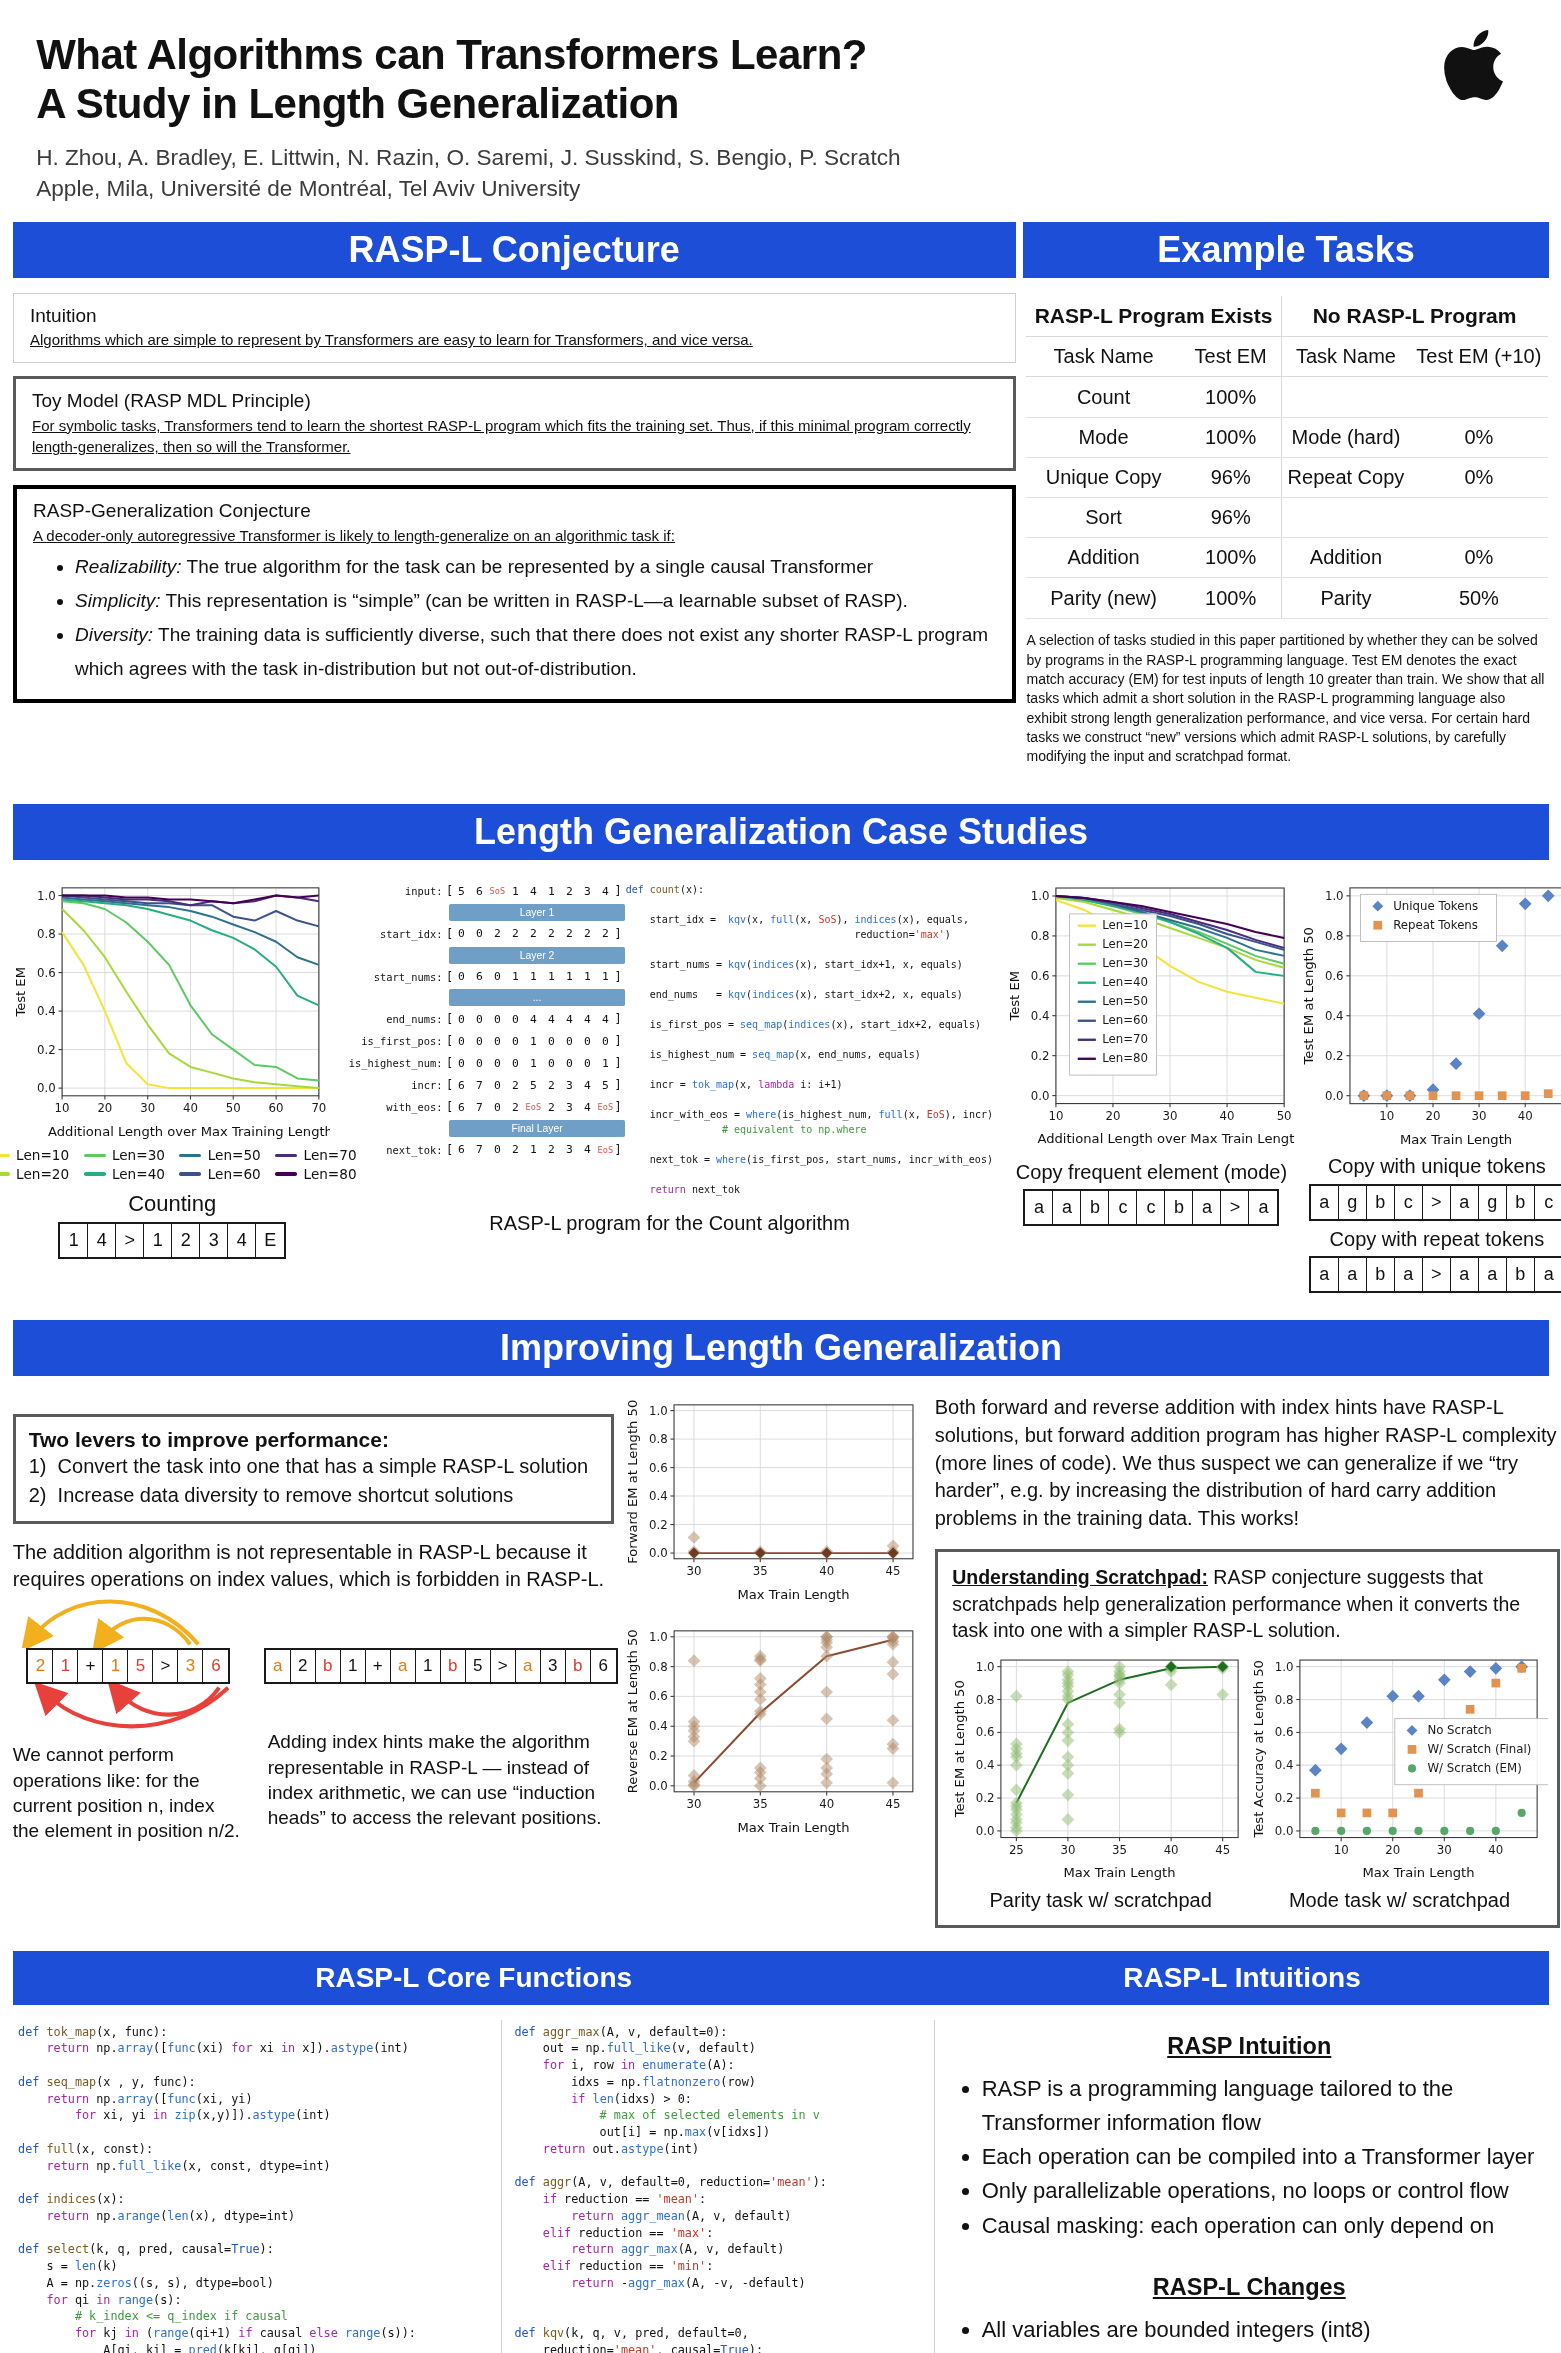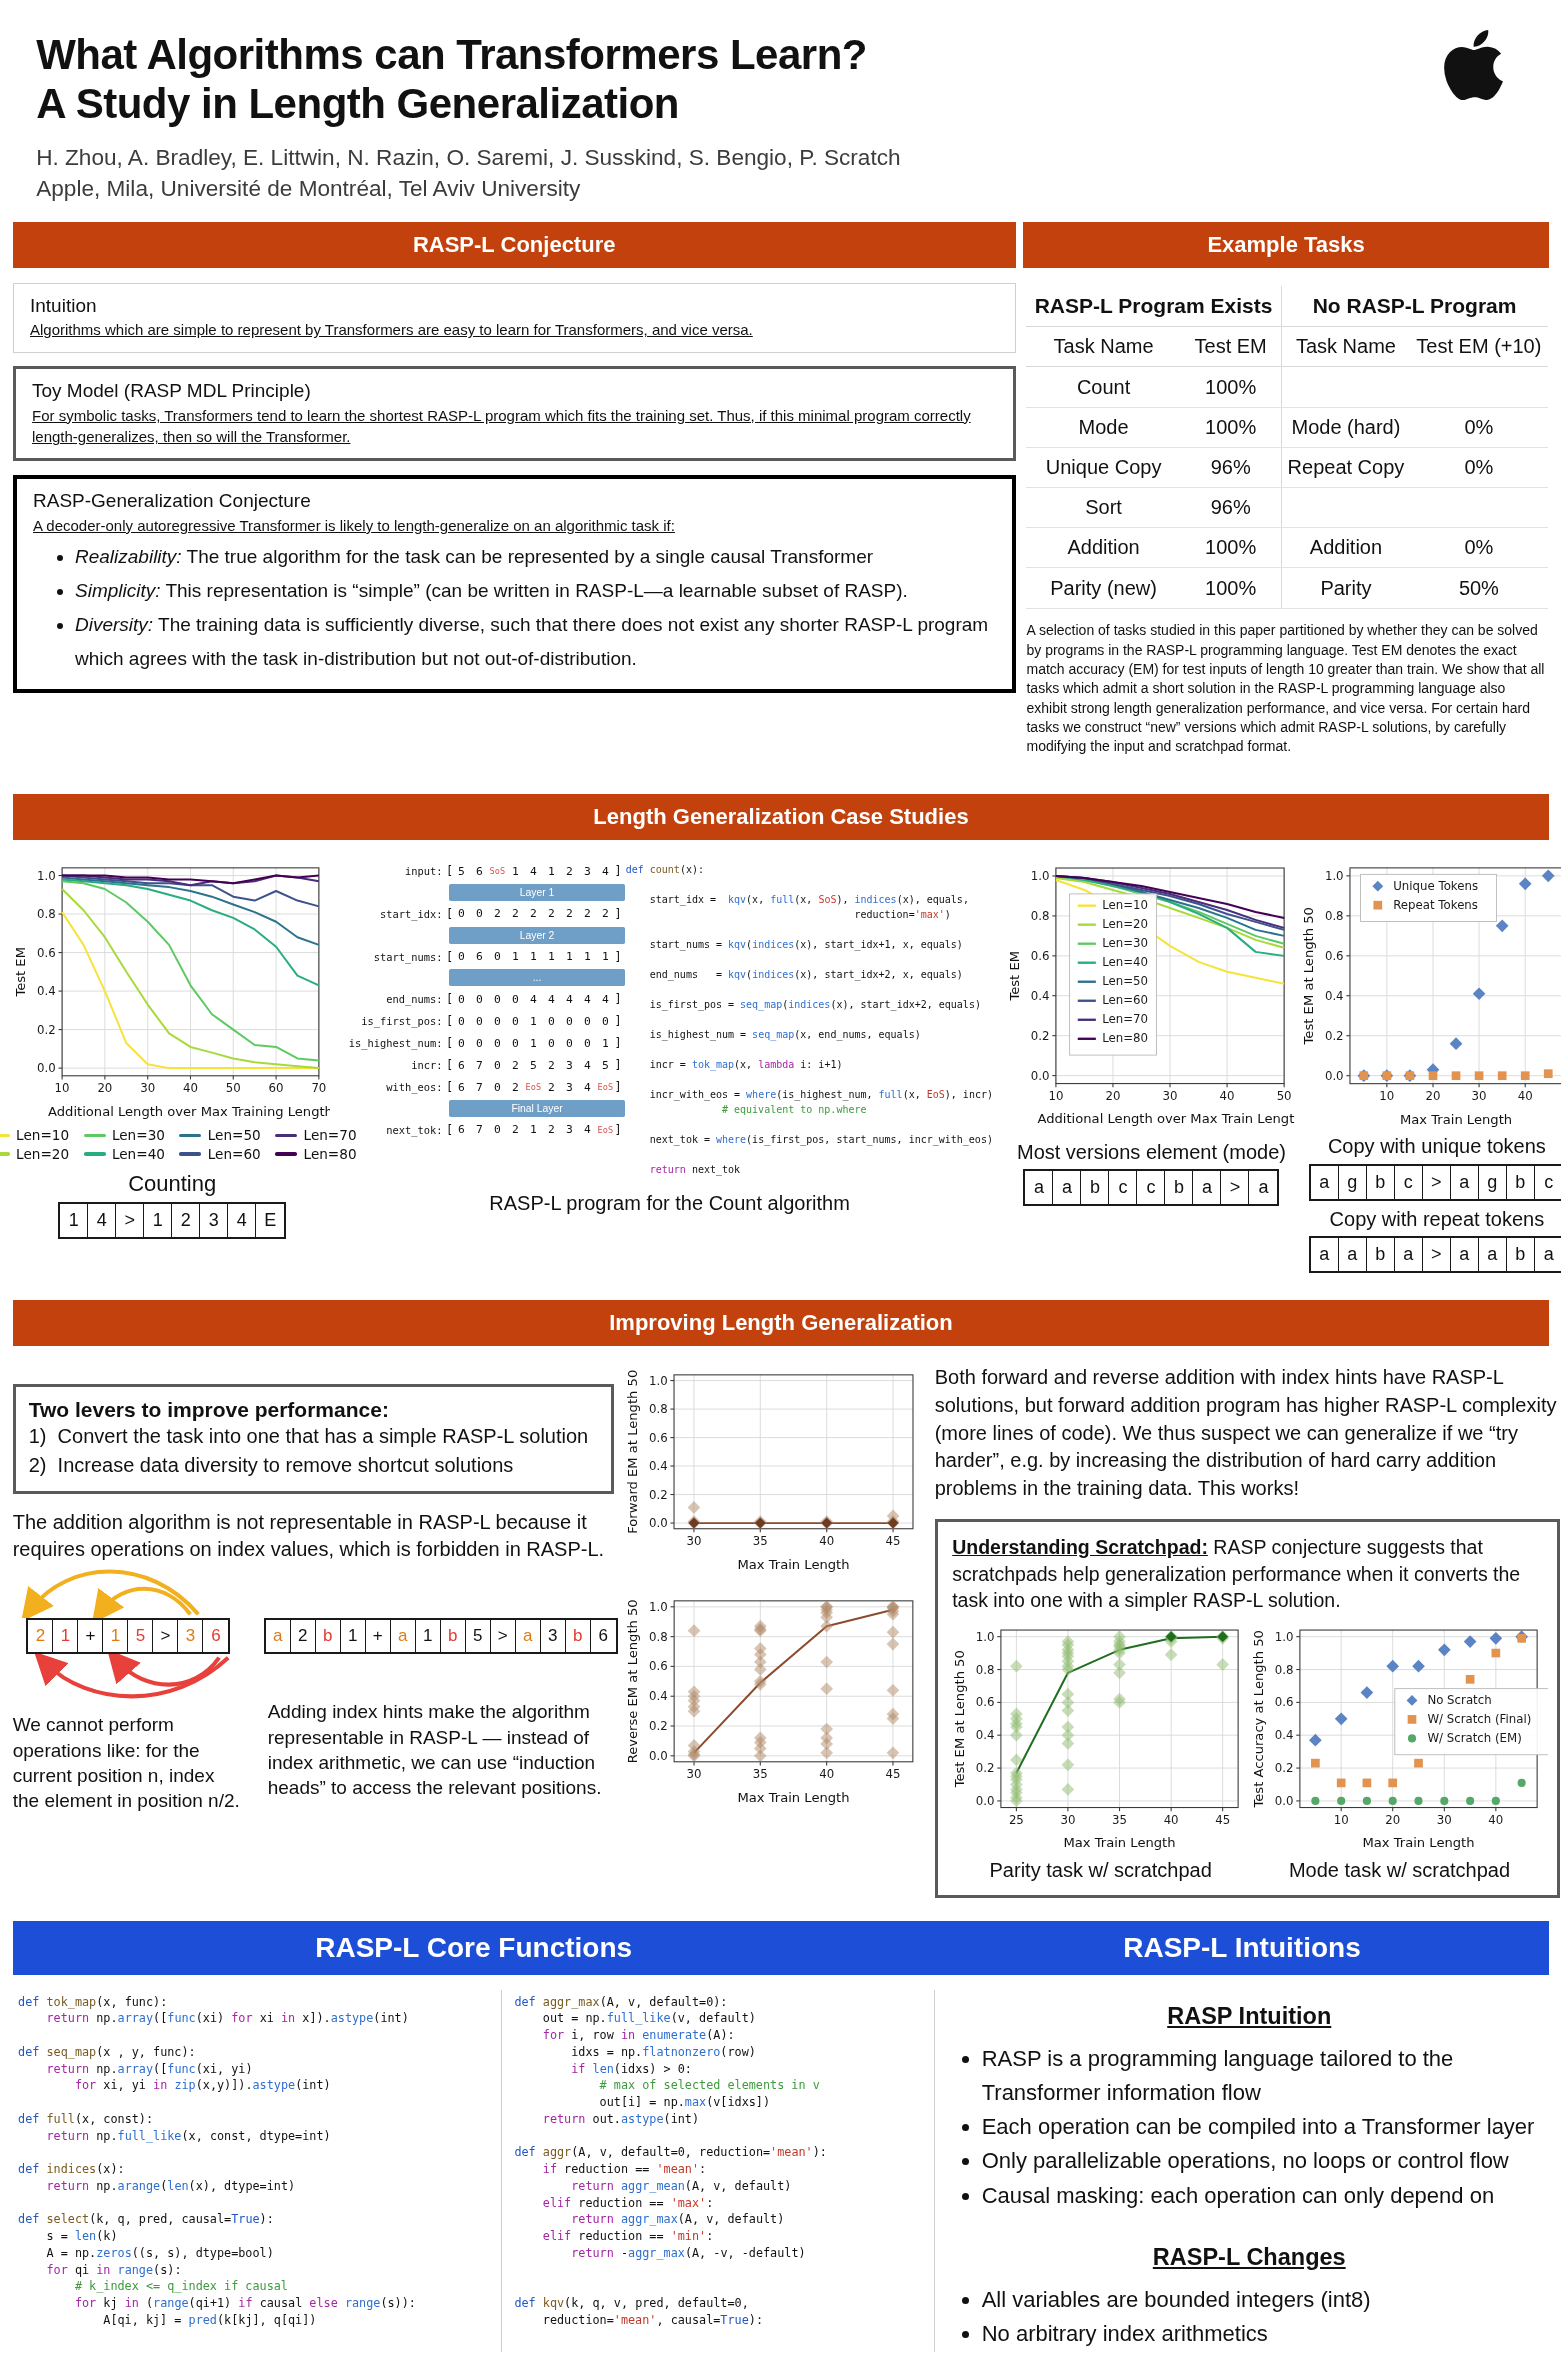--- a/index.html
+++ b/index.html
@@ -8,22 +8,22 @@
   .page { padding:0 12.7px; }
 
   
   .hdr { position:relative; padding:31px 23.5px 5.4px 23.5px; }
   .hdr h1 { font-size:42px; line-height:1.16; font-weight:bold; letter-spacing:-0.5px; }
   .authors { margin-top:16.3px; font-size:22.6px; color:#3c3c3c; }
   .affil   { margin-top:5.4px;  font-size:22.6px; color:#3c3c3c; }
   .apple { position:absolute; right:42px; top:25px; width:67px; height:80px; }
 
   
-  .banner { background:#c2410c; color:#fff; font-weight:bold; font-size:22px;
-    display:flex; align-items:center; justify-content:center; height:46px; }
+  .banner { background:#1d4ed8; color:#fff; font-weight:bold; font-size:36px;
+    display:flex; align-items:center; justify-content:center; height:56px; }
   .banner-row { display:flex; gap:7.2px; margin-top:14.5px; }
 
   
   .s1 { display:flex; gap:9px; margin-top:14.5px; }
   .s1-left { width:1003px; display:flex; flex-direction:column; gap:13.6px; }
   .s1-right { flex:1; padding:0 1.8px; }
   .box { padding:11px 16.3px; background:#fff; }
   .box-light { border:1.8px solid #cfcfcf; }
   .box-mid   { border:3.6px solid #5a5a5a; }
   .box-dark  { border:4.5px solid #000; }
@@ -497,21 +497,21 @@
             <text x="105.12" y="120.56" class="tlab">Len=40</text>
             <line x1="78.12" y1="137.56" x2="98.12" y2="137.56" stroke="#2c728e" stroke-width="2.6"></line>
             <text x="105.12" y="141.56" class="tlab">Len=50</text>
             <line x1="78.12" y1="158.56" x2="98.12" y2="158.56" stroke="#3b528b" stroke-width="2.6"></line>
             <text x="105.12" y="162.56" class="tlab">Len=60</text>
             <line x1="78.12" y1="179.56" x2="98.12" y2="179.56" stroke="#472d7b" stroke-width="2.6"></line>
             <text x="105.12" y="183.56" class="tlab">Len=70</text>
             <line x1="78.12" y1="200.56" x2="98.12" y2="200.56" stroke="#440154" stroke-width="2.6"></line>
             <text x="105.12" y="204.56" class="tlab">Len=80</text>
           </svg></div>
-      <div class="strip-label">Most versions element (mode)</div>
+      <div class="strip-label">Copy frequent element (mode)</div>
       <div class="strip">
         <div class="strip-inner">
             <span class="tok">a</span>
             <span class="tok">a</span>
             <span class="tok">b</span>
             <span class="tok">c</span>
             <span class="tok">c</span>
             <span class="tok">b</span>
             <span class="tok">a</span>
             <span class="tok">&gt;</span>

